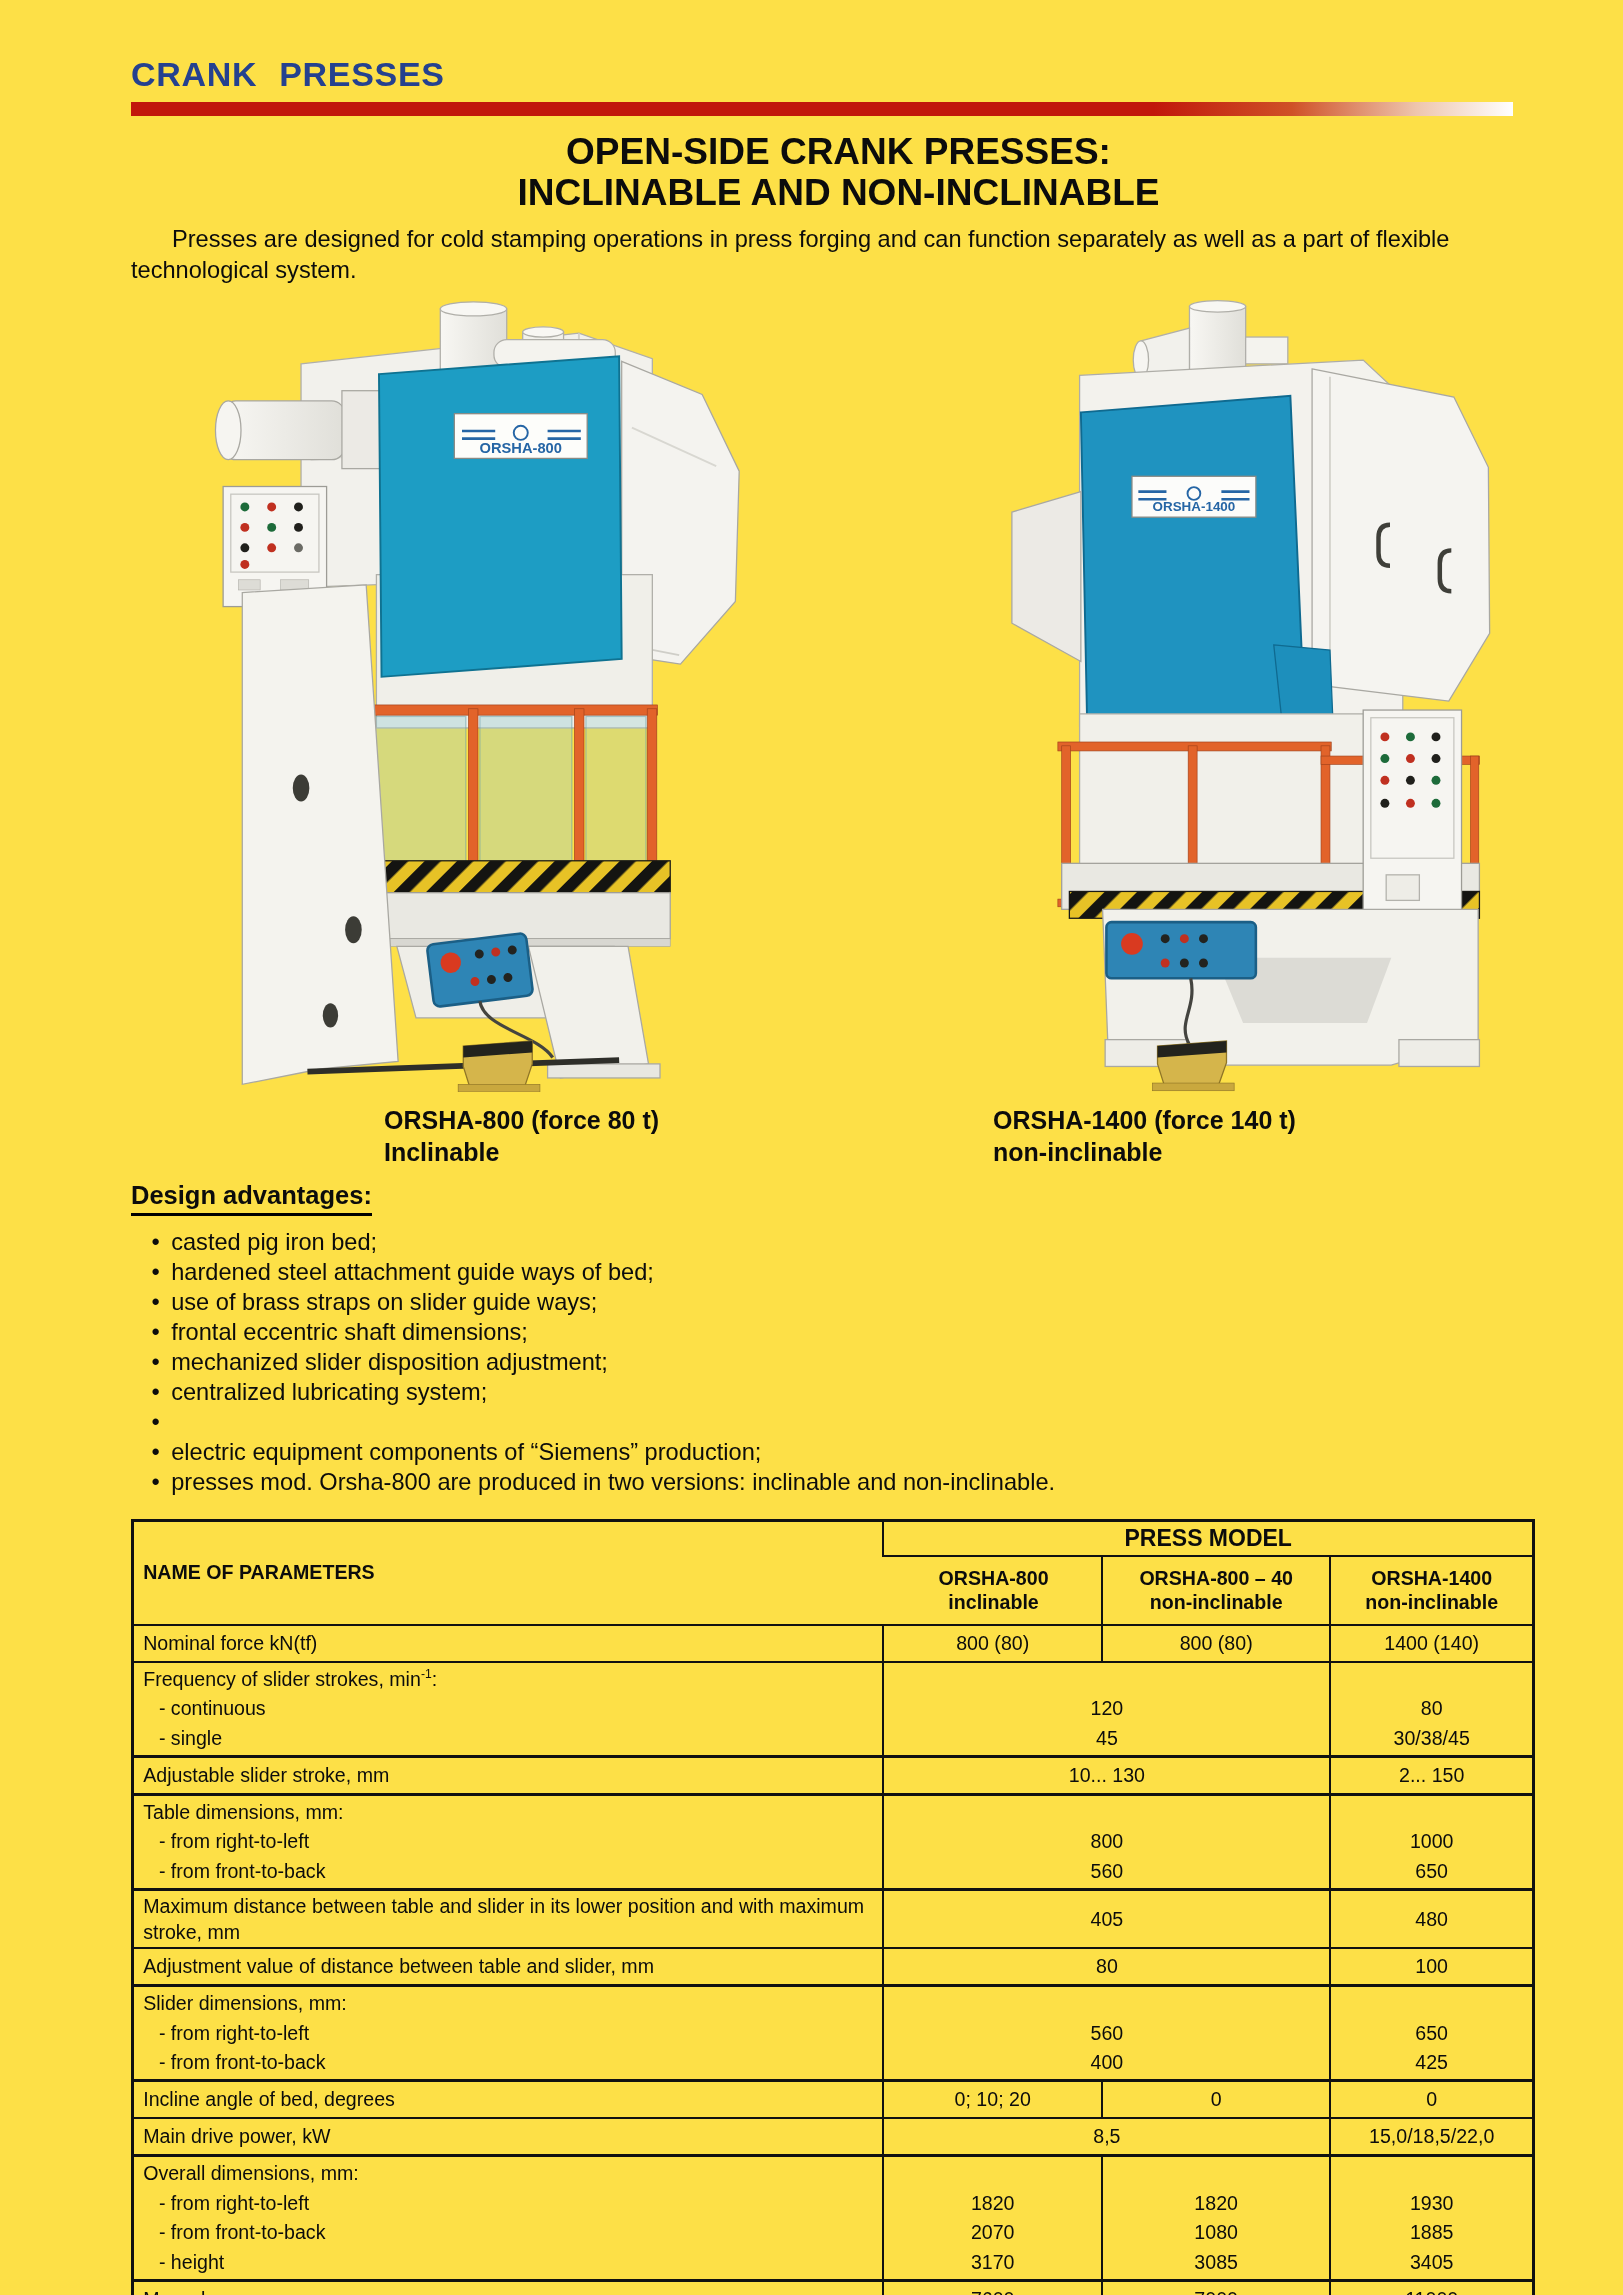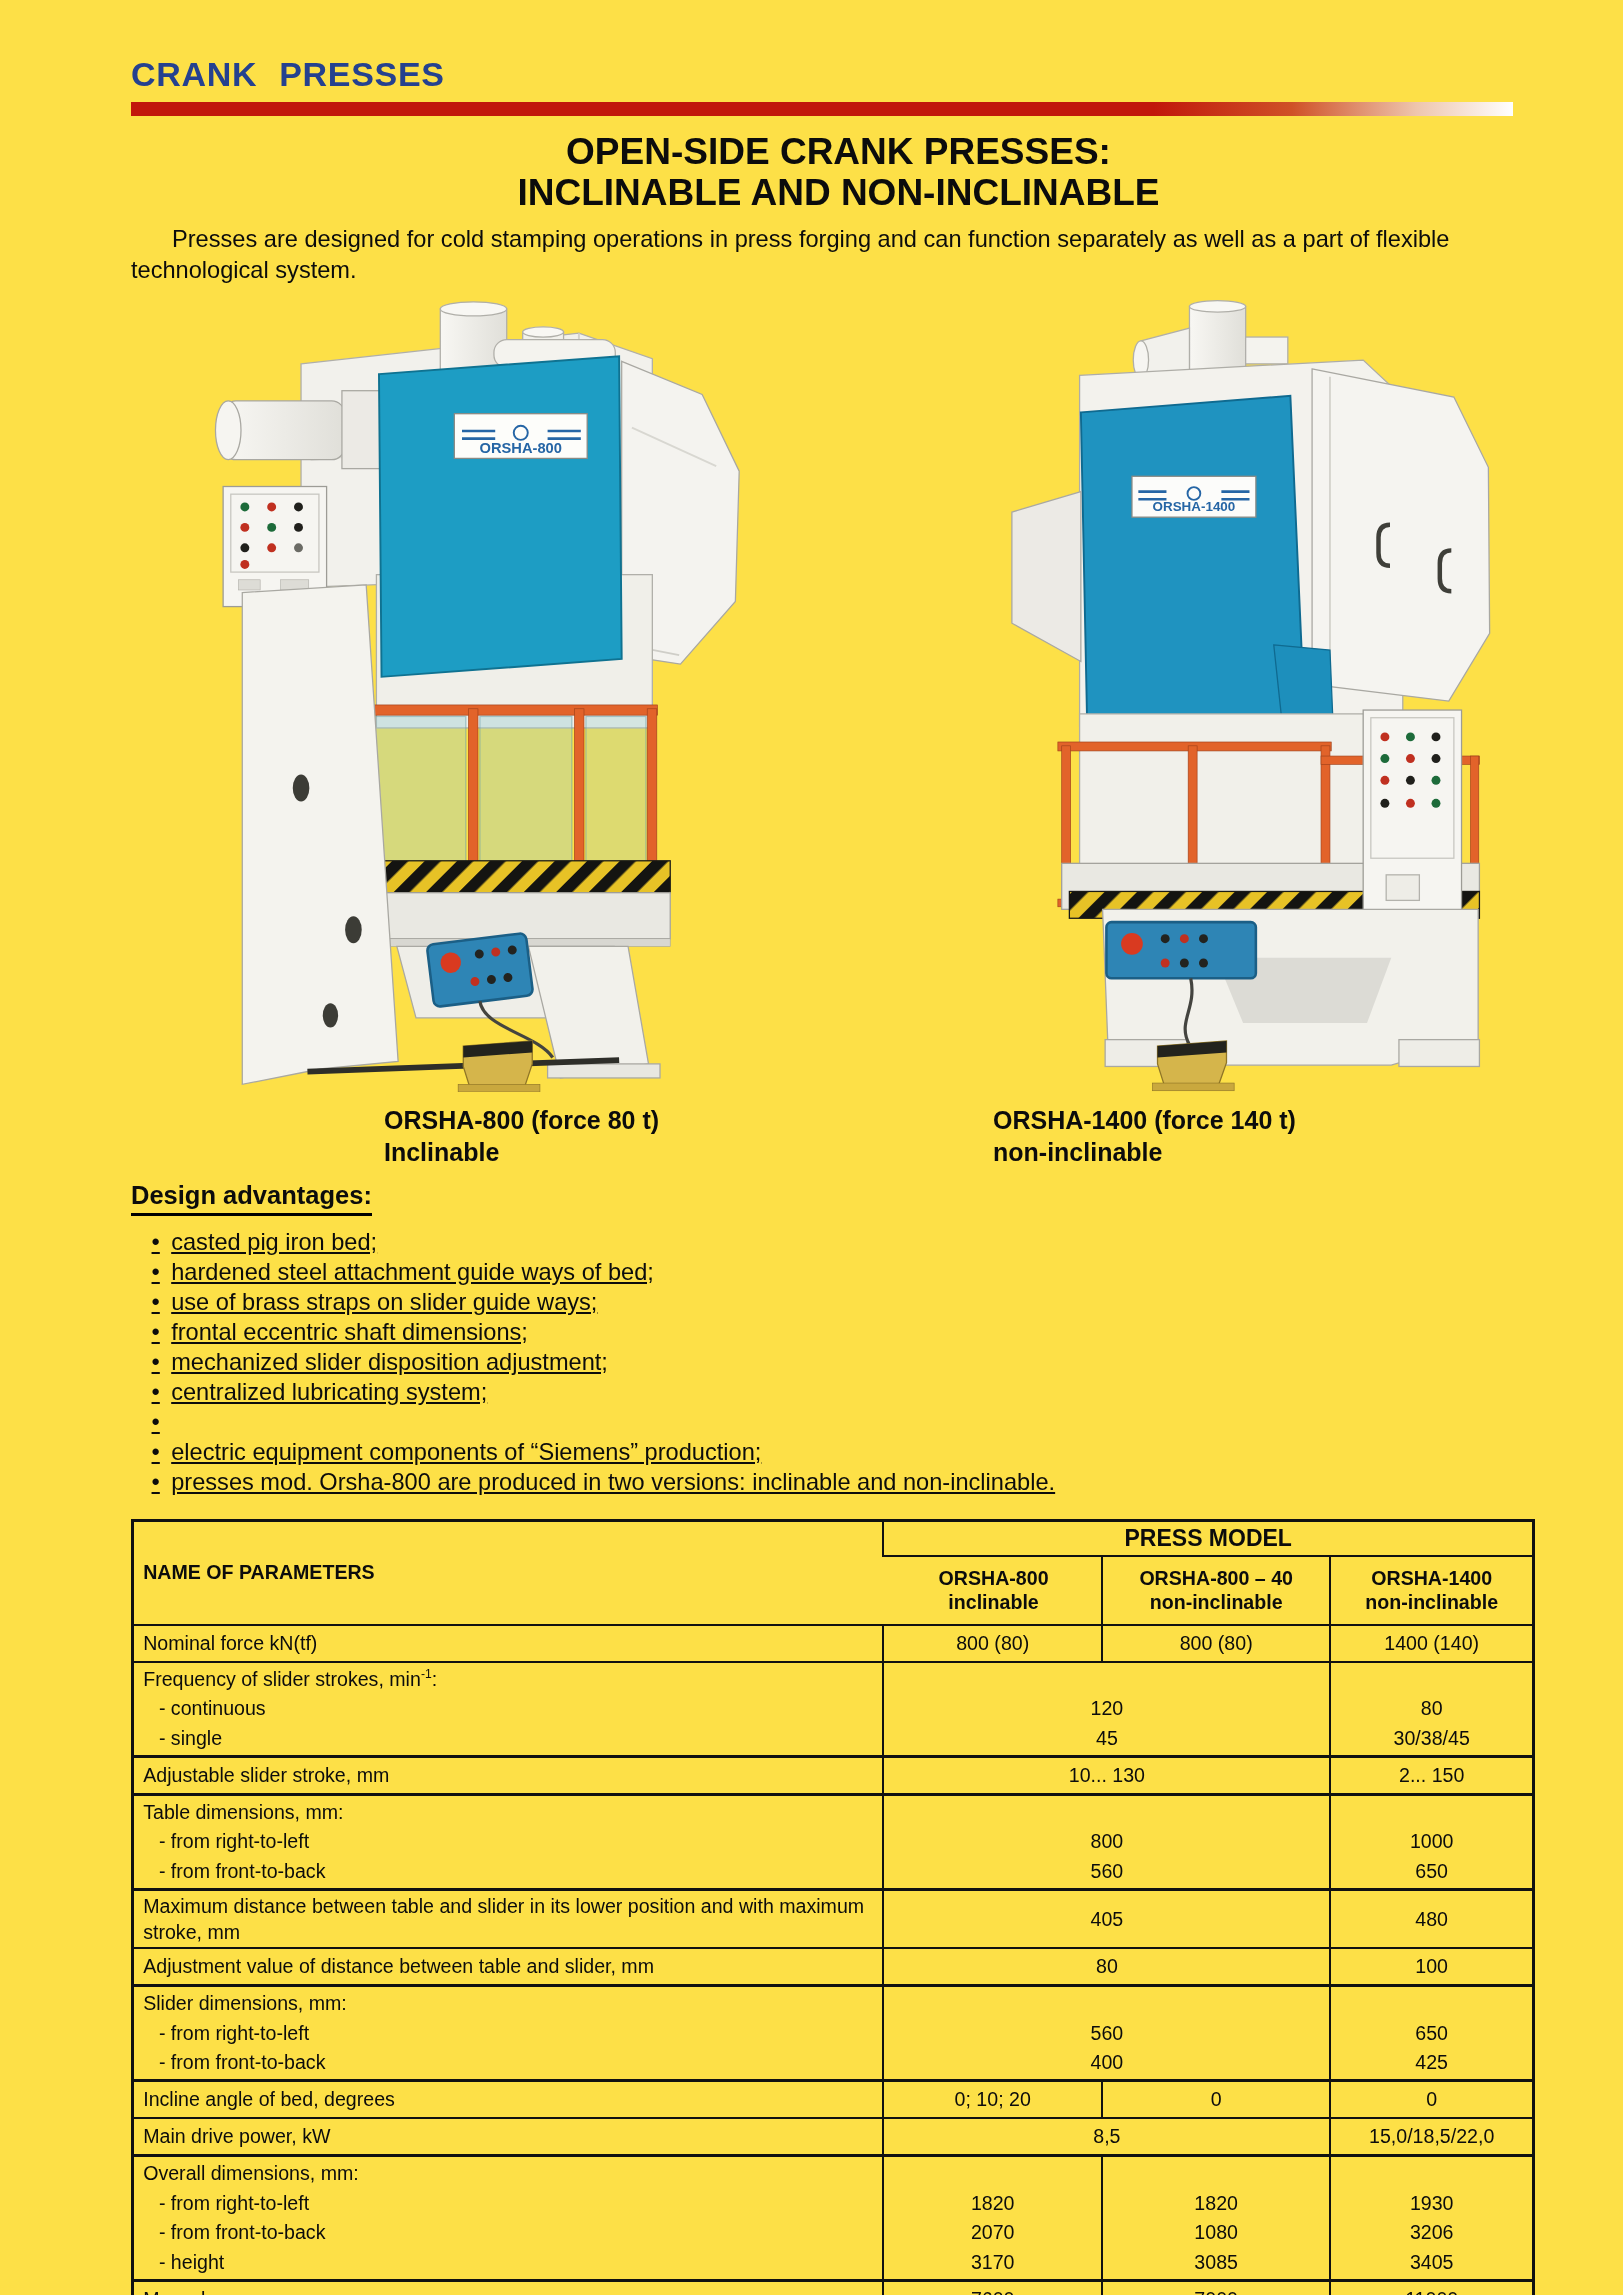--- a/index.html
+++ b/index.html
@@ -20,21 +20,21 @@
   
   .figures{display:flex;margin-top:14.4px;align-items:flex-start;}
   .fig{display:block;}
   .fig-left{margin-left:67px;width:551px;}
   .fig-right{margin-left:160px;width:589px;}
   .cap{font-size:25px;font-weight:bold;line-height:32px;margin-top:11.8px;}
   .fig-left .cap{margin-left:186px;}
   .fig-right .cap{margin-left:84px;}
 
   
-  .advantages{margin-top:13px;text-decoration:underline;}
+  .advantages{margin-top:13px;}
   .adv-heading{display:inline-block;font-size:25.5px;font-weight:bold;
                border-bottom:3.9px solid #000;padding-bottom:3.3px;}
   .adv-list{list-style:none;margin:10.5px 0 0 9.2px;padding:0;}
   .adv-list li{display:flex;font-size:23.6px;line-height:30px;}
   .adv-list .bullet{width:31px;text-align:center;flex:0 0 31px;}
 
   
   table.specs{margin-top:22px;width:1404px;border-collapse:collapse;border:3.3px solid #111;
               table-layout:fixed;font-size:19.6px;}
   table.specs td{border-left:2px solid #111;padding:2px 6.5px;vertical-align:middle;
@@ -460,21 +460,21 @@
           </td>
           <td class="val">
             <div class="ln c">&nbsp;</div>
             <div class="ln c">1820</div>
             <div class="ln c">1080</div>
             <div class="ln c">3085</div>
           </td>
           <td class="val">
             <div class="ln c">&nbsp;</div>
             <div class="ln c">1930</div>
-            <div class="ln c">3206</div>
+            <div class="ln c">1885</div>
             <div class="ln c">3405</div>
           </td>
         </tr>
 
         <tr class="b-thick simple">
           <td>Mass, kg</td>
           <td class="val">7600</td>
           <td class="val">7000</td>
           <td class="val">11000</td>
         </tr>

